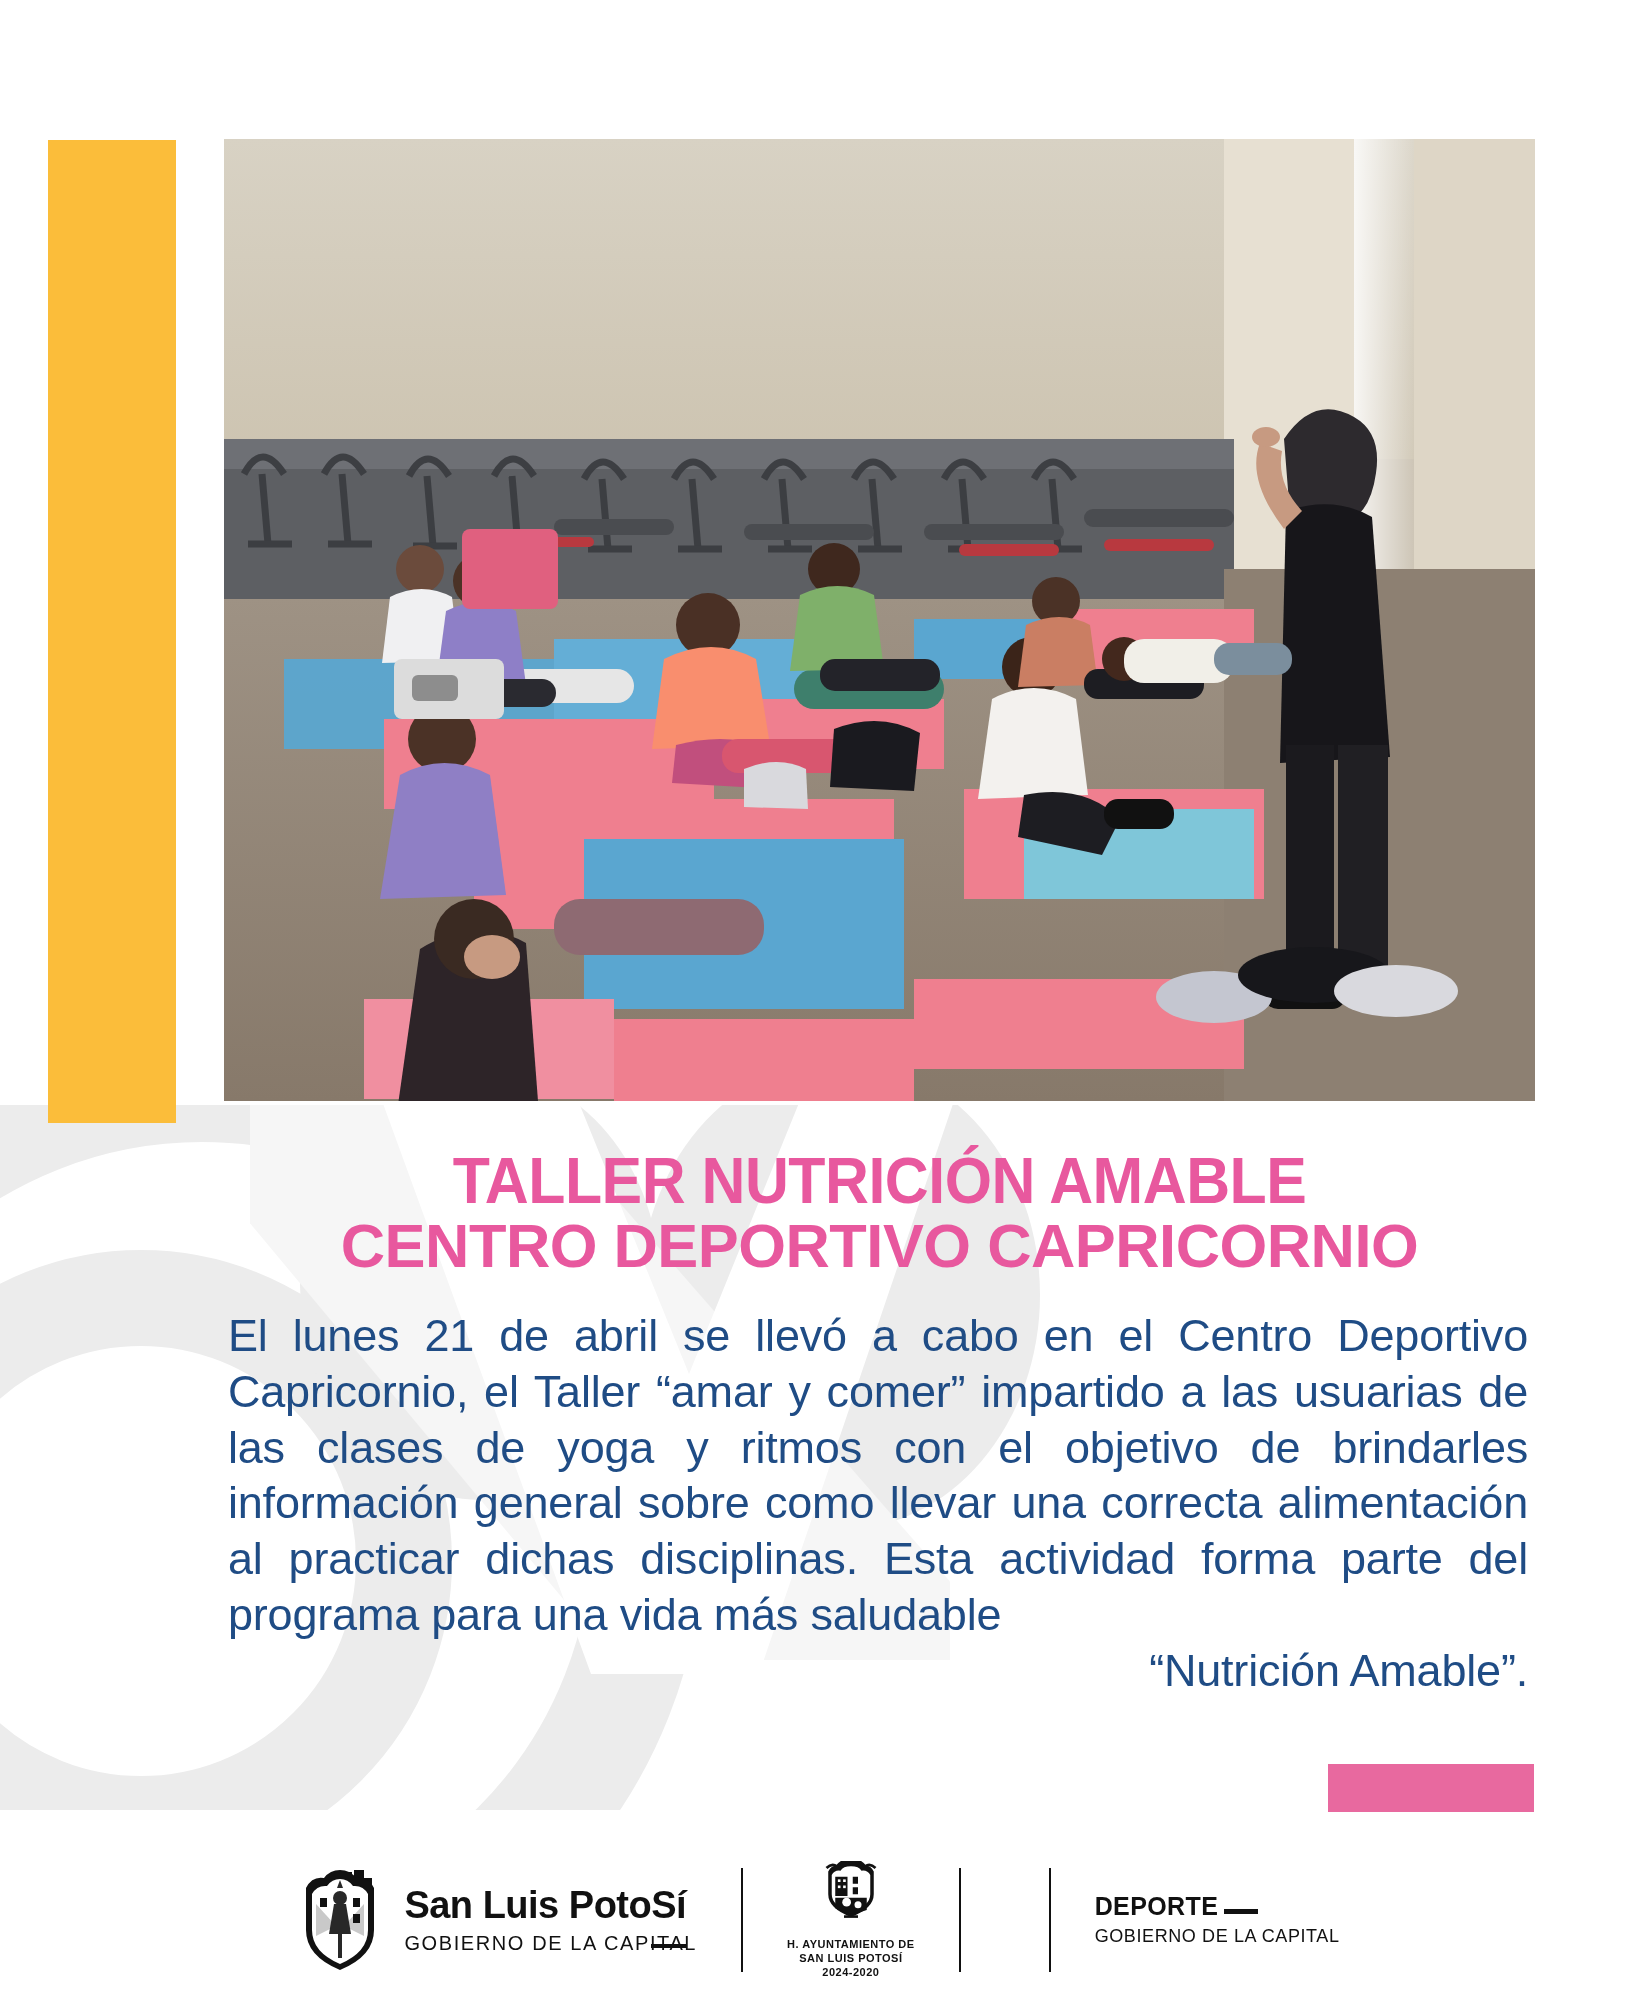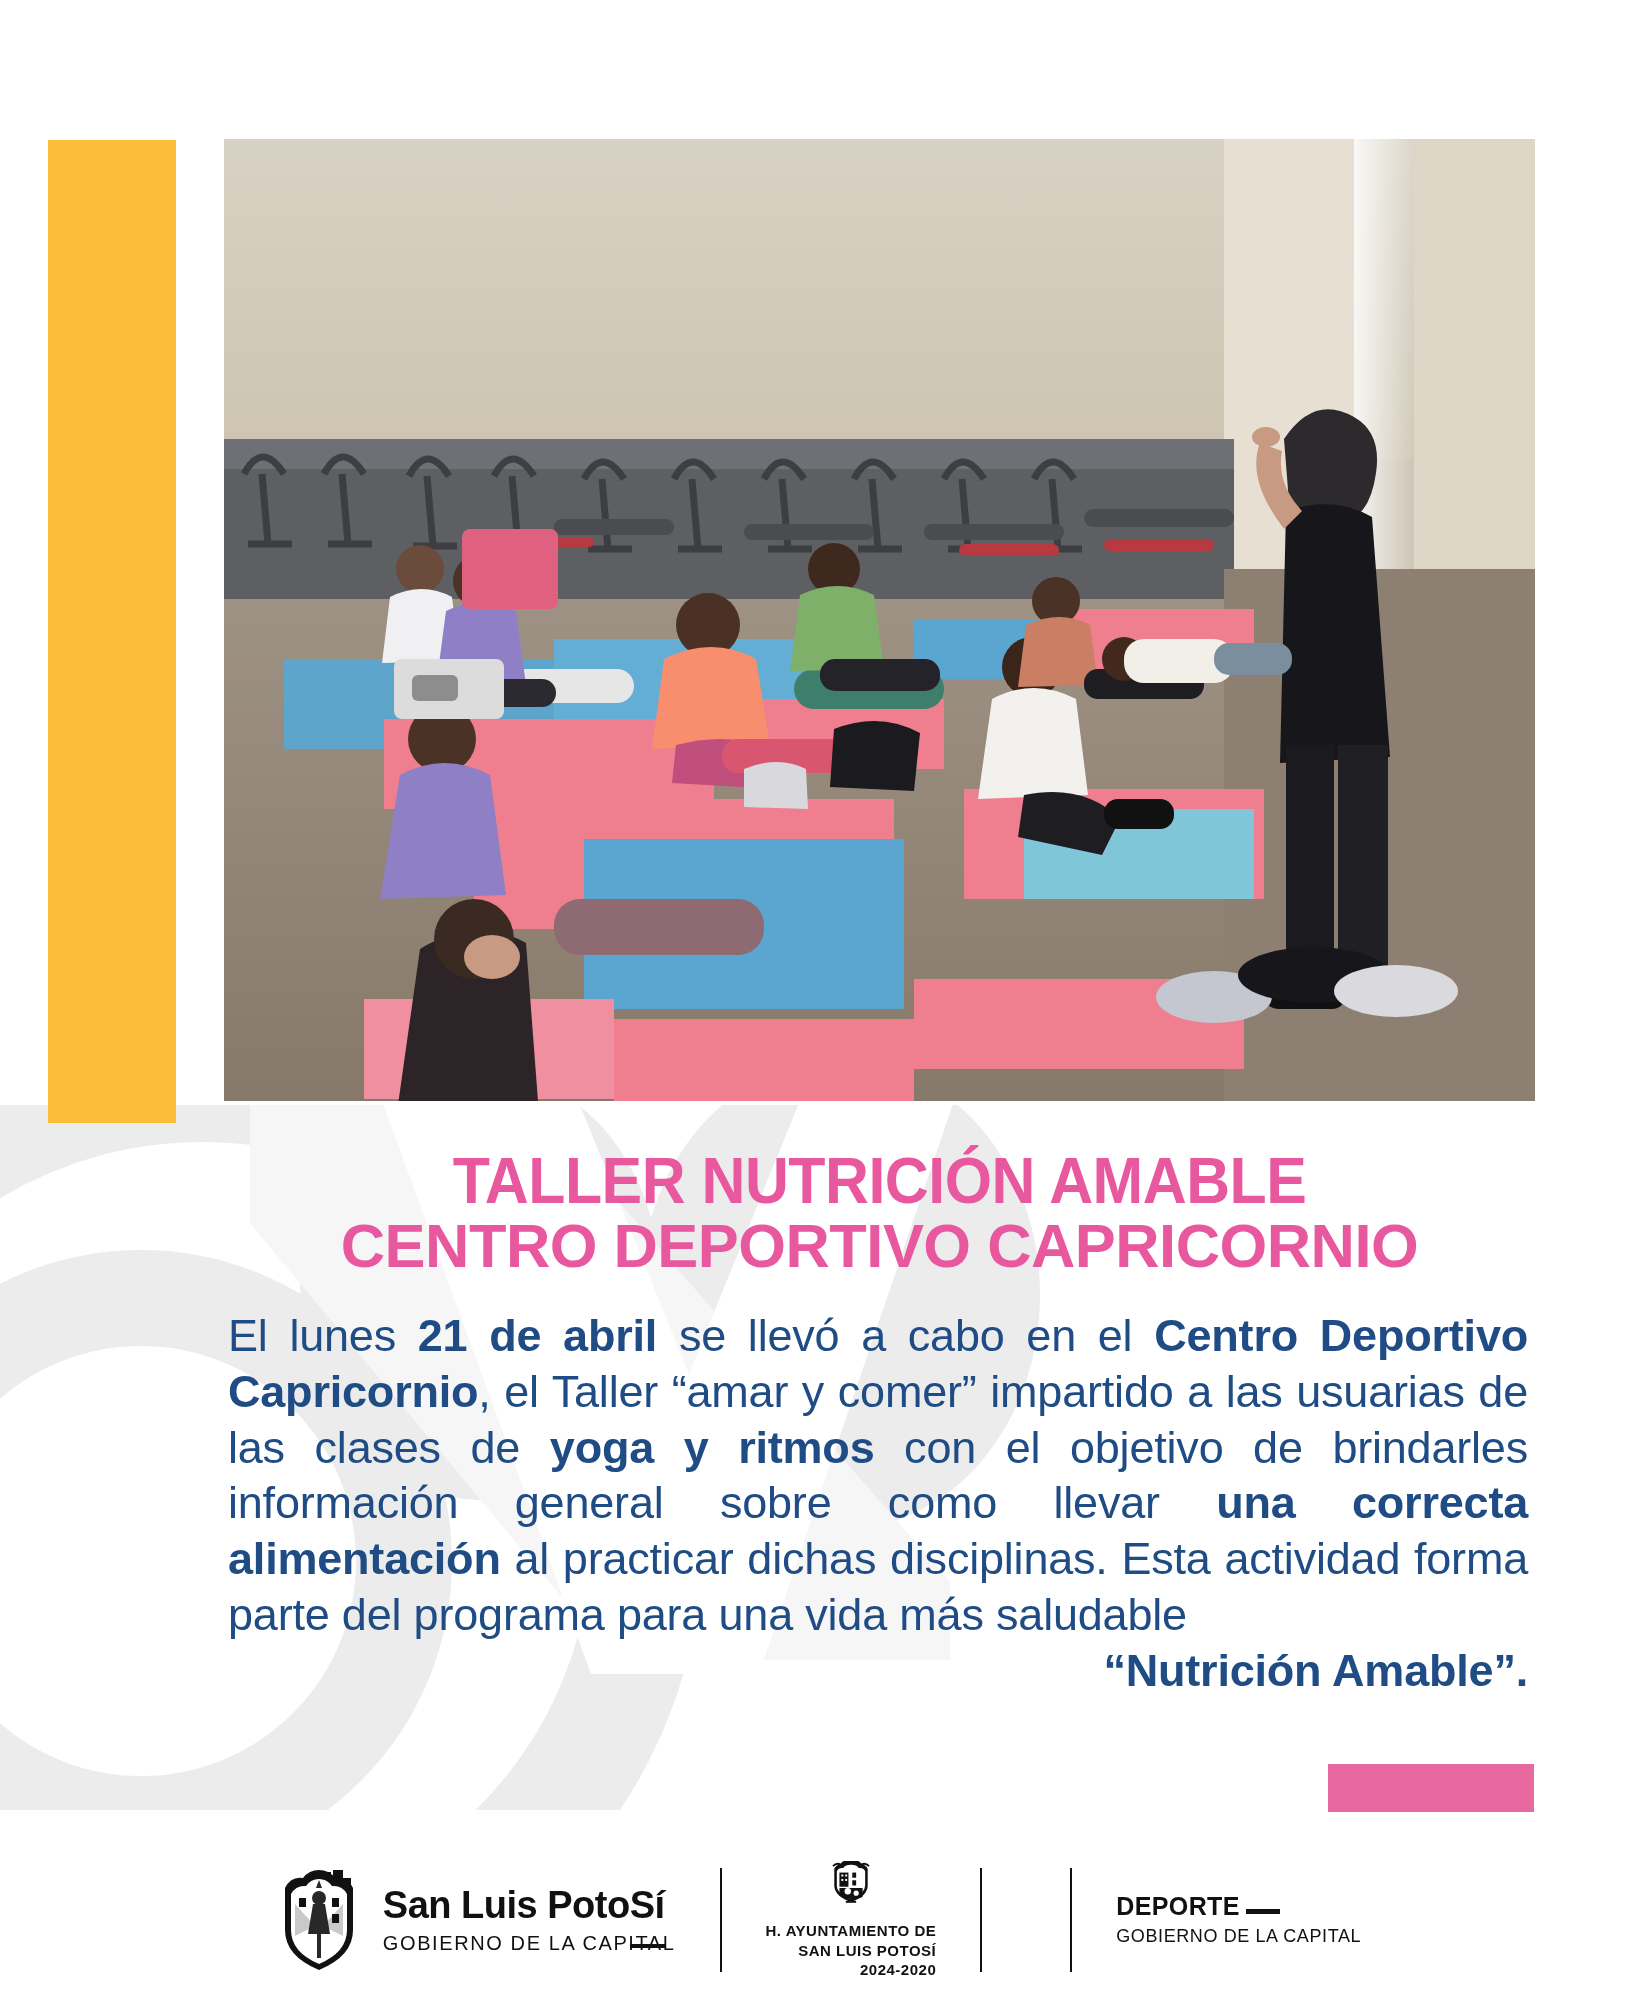--- a/index.html
+++ b/index.html
@@ -91,21 +91,21 @@
   
   #body-copy{
     position:absolute;left:228px;top:1308px;width:1300px;
     color:#1F4C85;
     font-size:45px;
     line-height:1.24;
     text-align:justify;
     text-justify:inter-word;
     letter-spacing:-0.2px;
   }
-  #body-copy b{font-weight:bold;}
+  #body-copy b{font-weight:normal;}
   #body-copy .last{display:block;text-align:right;}
 
   
   #pink-bar{
     position:absolute;left:1328px;top:1764px;width:206px;height:48px;
     background:#E8699F;
   }
 
   
   #footer{
@@ -129,21 +129,21 @@
     letter-spacing:-0.5px;white-space:nowrap;
   }
   .slp-name .und{border-bottom:4px solid #111;padding-bottom:18px;}
   .slp-sub{
     font-size:20px;color:#111;letter-spacing:1.6px;margin-top:8px;white-space:nowrap;
   }
 
   
   .ayto{display:flex;flex-direction:column;align-items:center;}
   .ayto-lines{
-    text-align:right;font-weight:bold;font-size:15px;color:#111;
+    text-align:center;font-weight:bold;font-size:11px;color:#111;
     line-height:1.28;letter-spacing:0.5px;margin-top:18px;white-space:nowrap;
   }
 
   
   .amable{display:flex;flex-direction:column;align-items:center;}
   .amable-top{
     font-size:40px;color:#111;line-height:1;letter-spacing:-0.6px;white-space:nowrap;
   }
   .amable-bottom{position:relative;height:62px;width:250px;margin-top:-2px;}
   .amable-bottom svg{position:absolute;left:0;top:0;}

